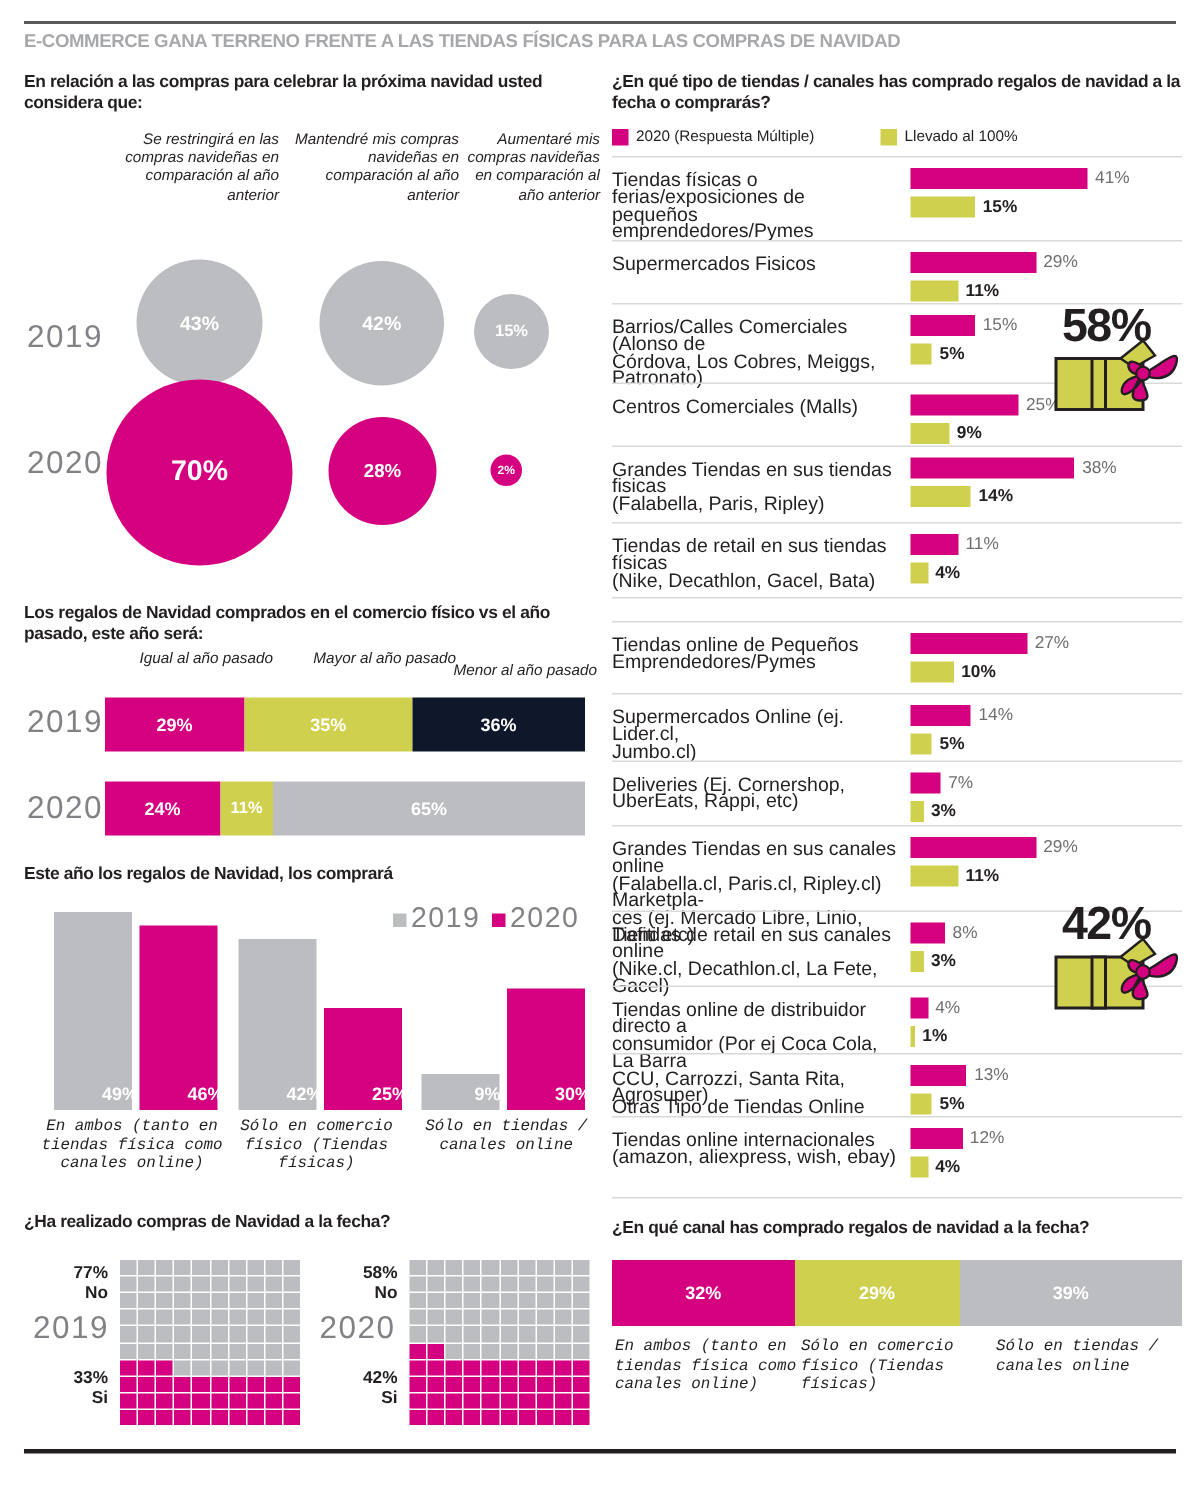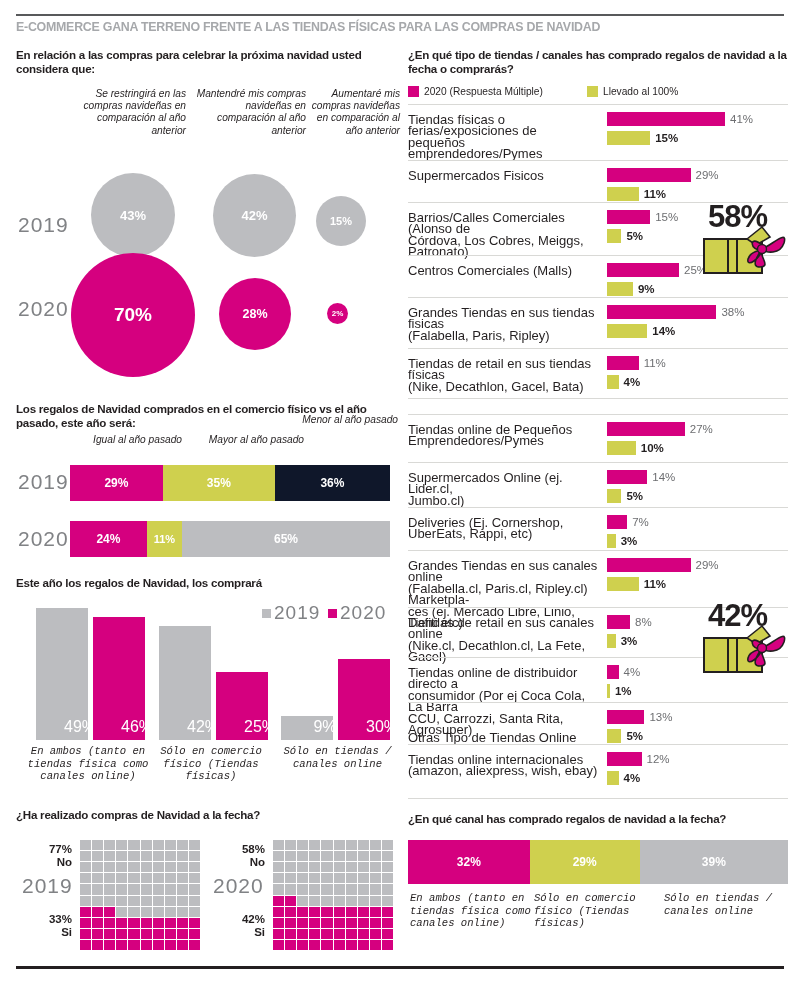--- a/index.html
+++ b/index.html
@@ -44,22 +44,22 @@
   .bub-m { background:#d5007f; }
 
   
   .stack { position:absolute; display:flex; }
   .seg { display:flex; align-items:center; justify-content:center;
          color:#ffffff; font-weight:bold; font-size:12px; }
   .seg.small { font-size:11px; }
 
   
   .colbar { position:absolute; display:flex; align-items:flex-end;
-            justify-content:center; color:#ffffff; font-weight:normal;
-            font-size:16px; padding-bottom:4px;padding-left:36px; }
+            justify-content:center; color:#ffffff; font-weight:bold;
+            font-size:12px; padding-bottom:4px;padding-left:36px; }
   .legend-box { position:absolute; width:9px; height:9px; }
   .legend-txt { position:absolute; font-size:19px; color:#808285; font-weight:300; letter-spacing:1px; }
   .cat-it { position:absolute; font-style:italic; font-size:10.6px;
             line-height:12.6px; text-align:center; color:#231f20;font-family:Liberation Mono, monospace; }
 
   
   .waffle { position:absolute; display:grid;
             grid-template-columns:repeat(10,1fr);
             grid-template-rows:repeat(10,1fr);
             gap:1px; background:#ffffff; }
@@ -112,21 +112,21 @@
   <div class="bubble bub-g" style="left:316px; top:196px; width:50px; height:50px; font-size:11px;">15%</div>
 
   <div class="bubble bub-m" style="left:71px; top:253px; width:124px; height:124px; font-size:19px;">70%</div>
   <div class="bubble bub-m" style="left:219px; top:278px; width:72px; height:72px; font-size:12.5px;">28%</div>
   <div class="bubble bub-m" style="left:327px; top:303px; width:21px; height:21px; font-size:8px;">2%</div>
 
   <div class="q-title" style="left:16px; top:402px; width:375px;">Los regalos de Navidad comprados en el comercio físico vs el año pasado, este año será:</div>
 
   <div class="hdr-it" style="left:64px; top:434px; width:118px;">Igual al año pasado</div>
   <div class="hdr-it" style="left:186px; top:434px; width:118px;">Mayor al año pasado</div>
-  <div class="hdr-it" style="left:290px; top:414px; width:108px;">Menor al año pasado</div>
+  <div class="hdr-it" style="left:290px; top:442px; width:108px;">Menor al año pasado</div>
 
   <div class="yearlbl" style="left:18px; top:470px;">2019</div>
   <div class="yearlbl" style="left:18px; top:527px;">2020</div>
 
   <div class="stack" style="left:70px; top:465px; width:320px; height:36px;">
     <div class="seg" style="width:92.8px; background:#d5007f;">29%</div>
     <div class="seg" style="width:112px; background:#cfd04e;">35%</div>
     <div class="seg" style="width:115.2px; background:#0f172a;">36%</div>
   </div>
 

